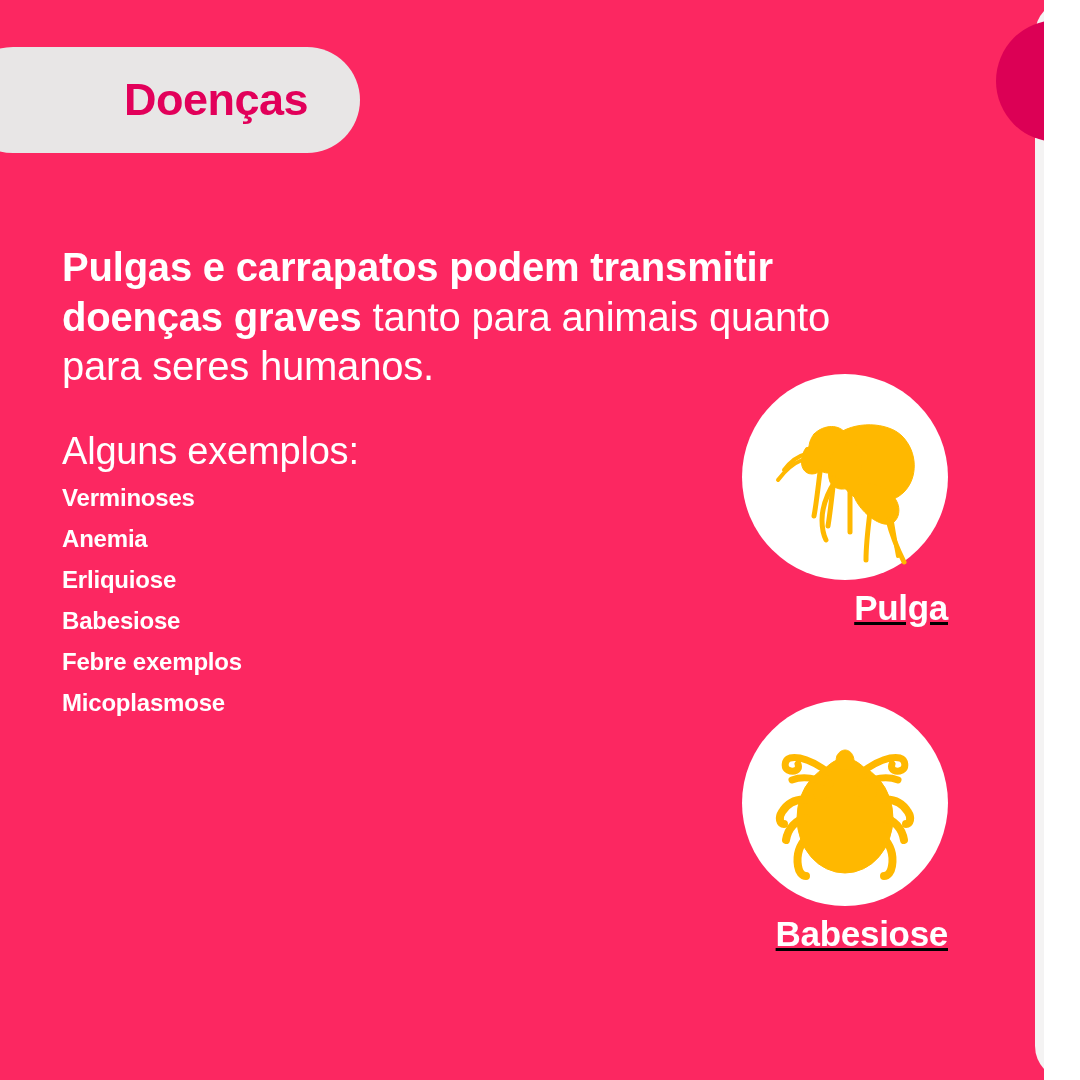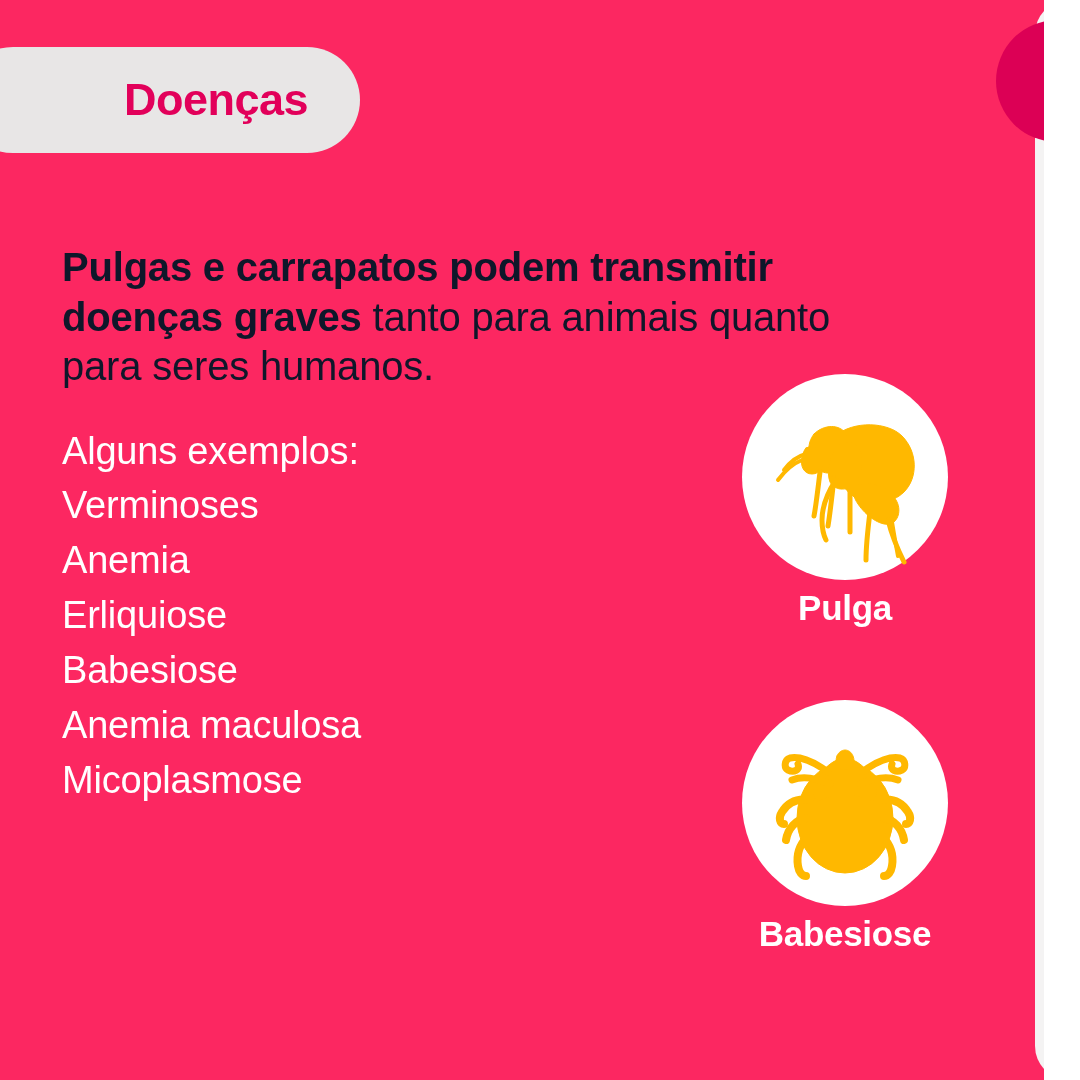--- a/index.html
+++ b/index.html
@@ -65,21 +65,21 @@
     letter-spacing: -0.5px;
     white-space: nowrap;
   }
 
   
   .intro {
     position: absolute;
     left: 62px;
     top: 203px;
     width: 790px;
-    color: #0f172a;
+    color: #ffffff;
     font-size: 40px;
     line-height: 1.24;
     letter-spacing: -0.2px;
   }
   .intro .strong {
     font-weight: bold;
   }
 
   
   .examples {
@@ -94,32 +94,33 @@
     line-height: 1.0;
     margin-bottom: 16px;
     letter-spacing: -0.2px;
   }
   .examples-list {
     list-style: none;
     margin: 0;
     padding: 0;
   }
   .examples-list li {
-    font-size: 38px;
-    font-weight: normal;
+    font-size: 24px;
+    font-weight: bold;
     line-height: 1.0;
     margin-bottom: 17px;
     letter-spacing: -0.2px;
   }
 
   
   .figure {
     position: absolute;
     width: 206px;
-    text-align: center;
+    text-align: right;
+    text-decoration: underline;
   }
   .figure .disc {
     position: relative;
     width: 206px;
     height: 206px;
     border-radius: 50%;
     background: #FFFFFF;
   }
   .figure .disc svg {
     position: absolute;
@@ -155,21 +156,21 @@
 
   <p class="intro"><span class="strong">Pulgas e carrapatos podem transmitir doenças graves</span><span> tanto para animais quanto para seres humanos.</span></p>
 
   <div class="examples">
     <div class="examples-lead">Alguns exemplos:</div>
     <ul class="examples-list">
       <li>Verminoses</li>
       <li>Anemia</li>
       <li>Erliquiose</li>
       <li>Babesiose</li>
-      <li>Anemia maculosa</li>
+      <li>Febre exemplos</li>
       <li>Micoplasmose</li>
     </ul>
   </div>
 
   <div class="figure" id="figure-flea">
     <div class="disc">
       <svg viewBox="0 0 206 206" aria-hidden="true">
         <g fill="#FFB800" stroke="#FFB800" stroke-linecap="round" stroke-linejoin="round">
 
           <path d="M93 62 C112 46 146 48 160 62 C176 78 176 104 162 118

